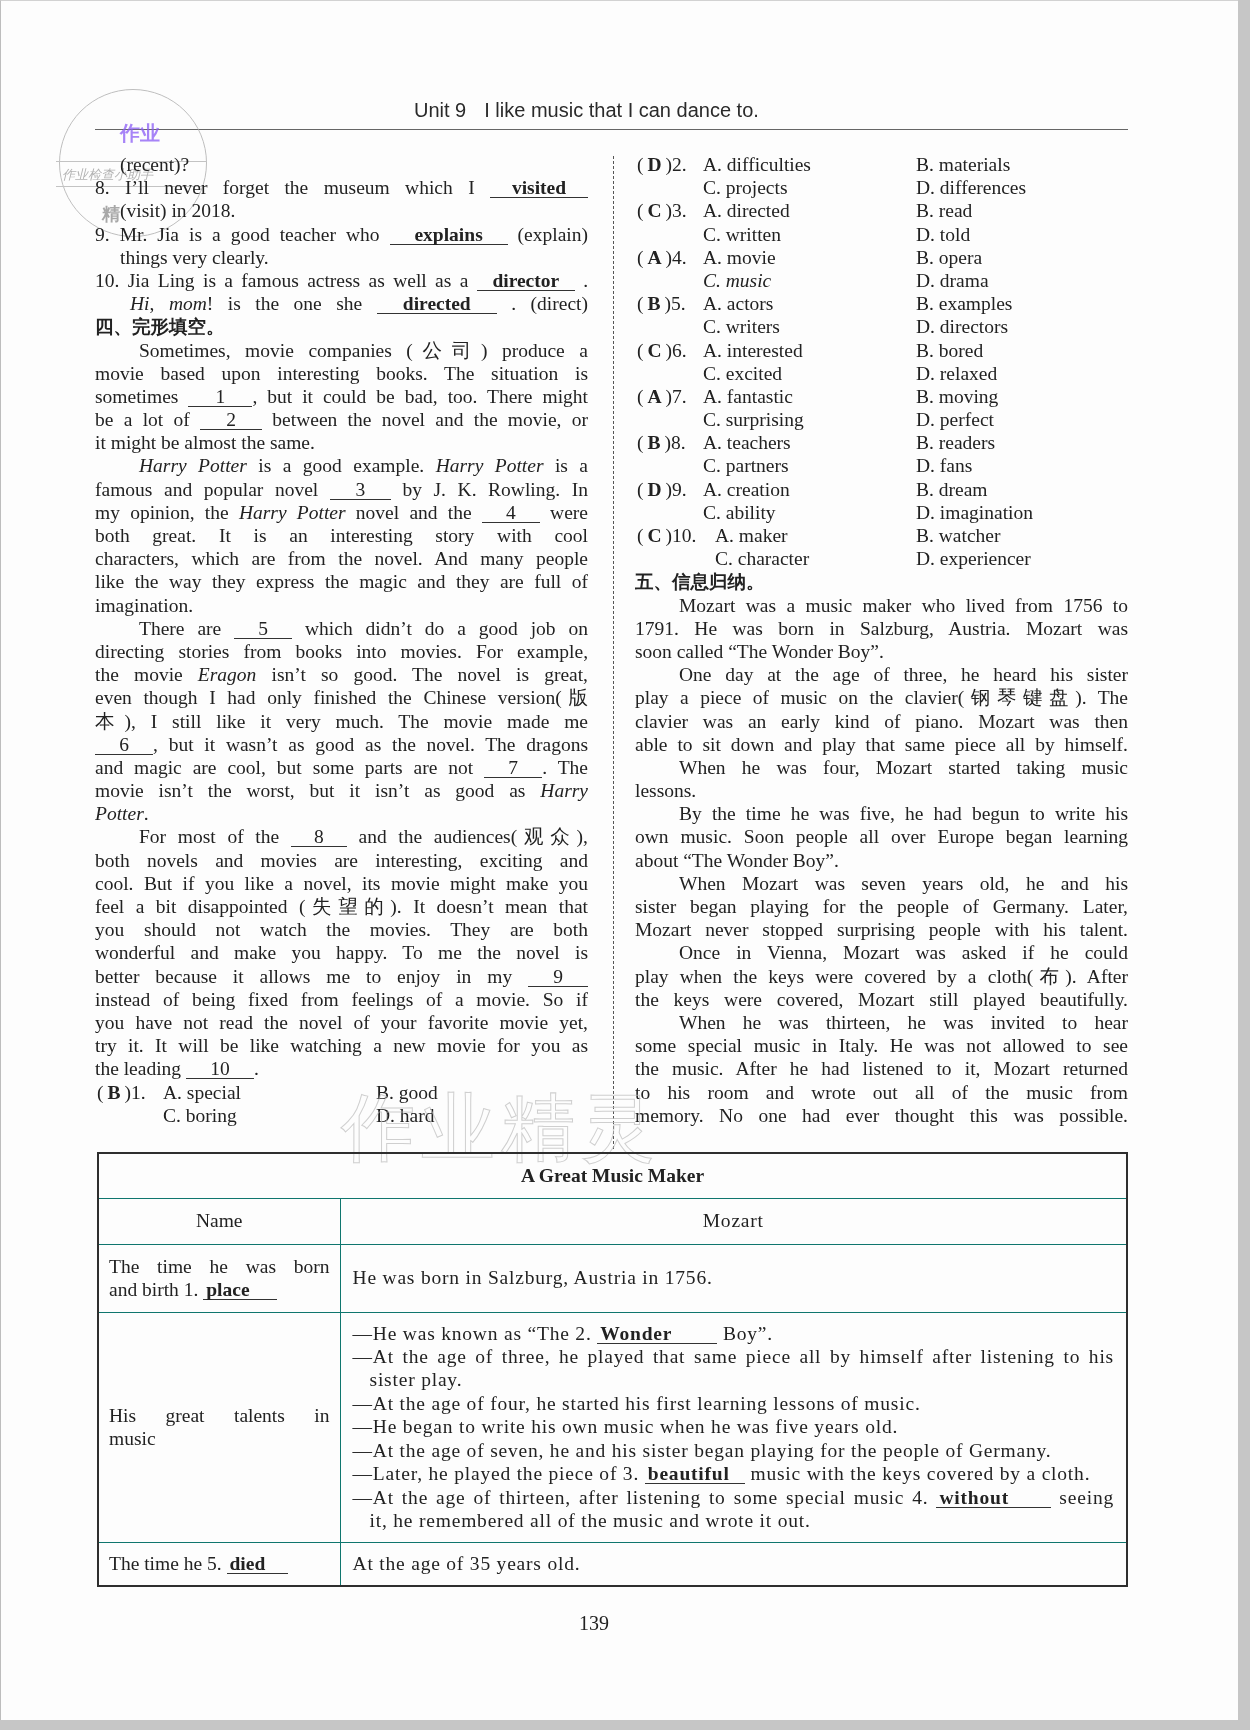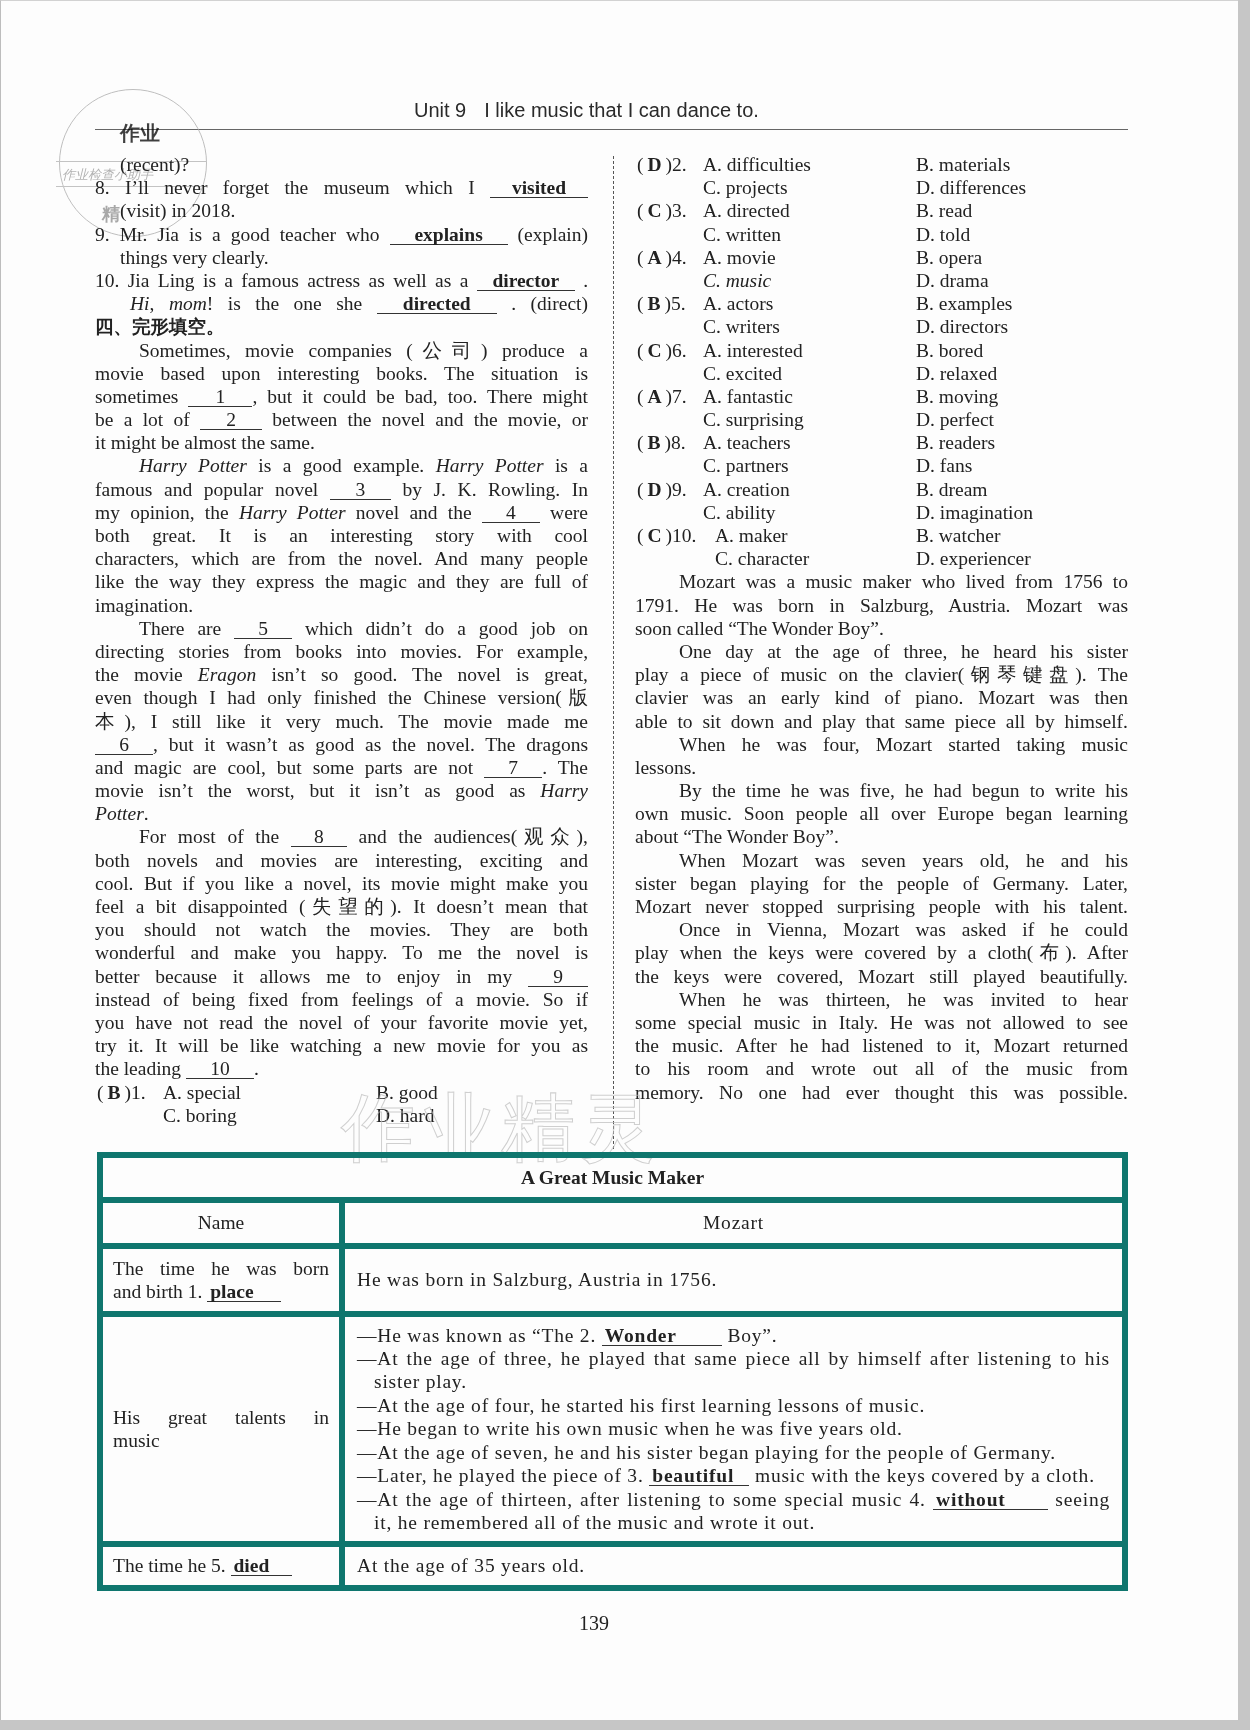--- a/index.html
+++ b/index.html
@@ -12,21 +12,21 @@
   .header-title{position:absolute;left:413px;top:98px;font-family:"Liberation Sans","DejaVu Sans",sans-serif;
         font-size:20px;color:#2a2a2a;white-space:nowrap;}
   .header-title .unit{margin-right:18px;}
   .header-rule{position:absolute;left:94px;top:128px;width:1033px;border-top:1.5px solid #666;}
 
   
   .stamp{position:absolute;left:58px;top:88px;width:146px;height:146px;border:1.5px solid #a9a9a9;
          border-radius:50%;opacity:.75;}
   .stamp .rule{position:absolute;left:-4px;width:150px;border-top:1px solid #b0b0b0;}
   .stamp .r1{top:71px}.stamp .r2{top:96px}
-  .stamp .st-top{position:absolute;left:60px;top:30px;font-size:20px;font-weight:bold;color:#000000;
+  .stamp .st-top{position:absolute;left:60px;top:30px;font-size:20px;font-weight:bold;color:#8b5cf6;
          font-family:"DejaVu Sans",sans-serif;}
   .stamp .st-mid{position:absolute;left:2px;top:76px;font-size:13px;font-style:italic;color:#9a9a9a;
          font-family:"DejaVu Sans",sans-serif;white-space:nowrap;}
   .stamp .st-bot{position:absolute;left:42px;top:112px;font-size:18px;font-weight:bold;color:#8c8c8c;
          font-family:"DejaVu Sans",sans-serif;}
   .watermark{position:absolute;left:340px;top:1078px;font-size:74px;letter-spacing:6px;color:transparent;
          -webkit-text-stroke:1px #bcbcbc;opacity:.7;font-family:Liberation Sans, sans-serif;white-space:nowrap;}
 
   
   .divider{position:absolute;left:612px;top:155px;height:993px;border-left:1.5px dashed #555;}
@@ -48,21 +48,21 @@
   .opt{position:relative;height:23.2px;line-height:23.2px;}
   .opt > span{position:absolute;top:0;white-space:nowrap;}
   .opt .lbl{left:2px;}
   .opt .oa{left:68px;}
   .opt .ob{left:281px;}
   .ltr{font-weight:bold;padding:0 4px;}
 
   
   .music-table{position:absolute;left:96px;top:1151px;width:1031px;border-collapse:collapse;
          table-layout:fixed;font-size:19.5px;letter-spacing:.8px;border:2px solid #2e2e2e;}
-  .music-table td{border:6px solid #0f766e;padding:0;vertical-align:middle;}
+  .music-table td{border:1px solid #0f766e;padding:0;vertical-align:middle;}
   .music-table .ttitle{text-align:center;font-weight:bold;letter-spacing:0;}
   .music-table .center{text-align:center;}
   .music-table .tlab{padding:0 10px;letter-spacing:0;}
   .music-table .tval{padding:0 12px;}
   .tline{line-height:23px;text-align:justify;text-align-last:justify;}
   .tline.end{text-align-last:left;}
   .bl{line-height:23.4px;white-space:nowrap;}
   .bl.just{white-space:normal;text-align:justify;text-align-last:justify;}
   .bl.cont{padding-left:17px;}
 
@@ -214,20 +214,21 @@
       </div>
       <div class="opt">
         <span class="lbl"><span>(</span><b class="ltr">C</b><span>)10.</span></span>
         <span class="oa" style="left: 80px;">A. maker</span>
         <span class="ob">B. watcher</span>
       </div>
       <div class="opt">
         <span class="oa" style="left: 80px;">C. character</span>
         <span class="ob">D. experiencer</span>
       </div>
+      <div class="line h"><span>五、信息归纳。</span></div>
       <div class="line pf"><span>Mozart was a music maker who lived from 1756 to</span></div>
       <div class="line p"><span>1791. He was born in Salzburg, Austria. Mozart was</span></div>
       <div class="line p end"><span>soon called “The Wonder Boy”.</span></div>
       <div class="line pf"><span>One day at the age of three, he heard his sister</span></div>
       <div class="line p"><span>play a piece of music on the clavier(钢琴键盘). The</span></div>
       <div class="line p"><span>clavier was an early kind of piano. Mozart was then</span></div>
       <div class="line p"><span>able to sit down and play that same piece all by himself.</span></div>
       <div class="line pf"><span>When he was four, Mozart started taking music</span></div>
       <div class="line p end"><span>lessons.</span></div>
       <div class="line pf"><span>By the time he was five, he had begun to write his</span></div>

